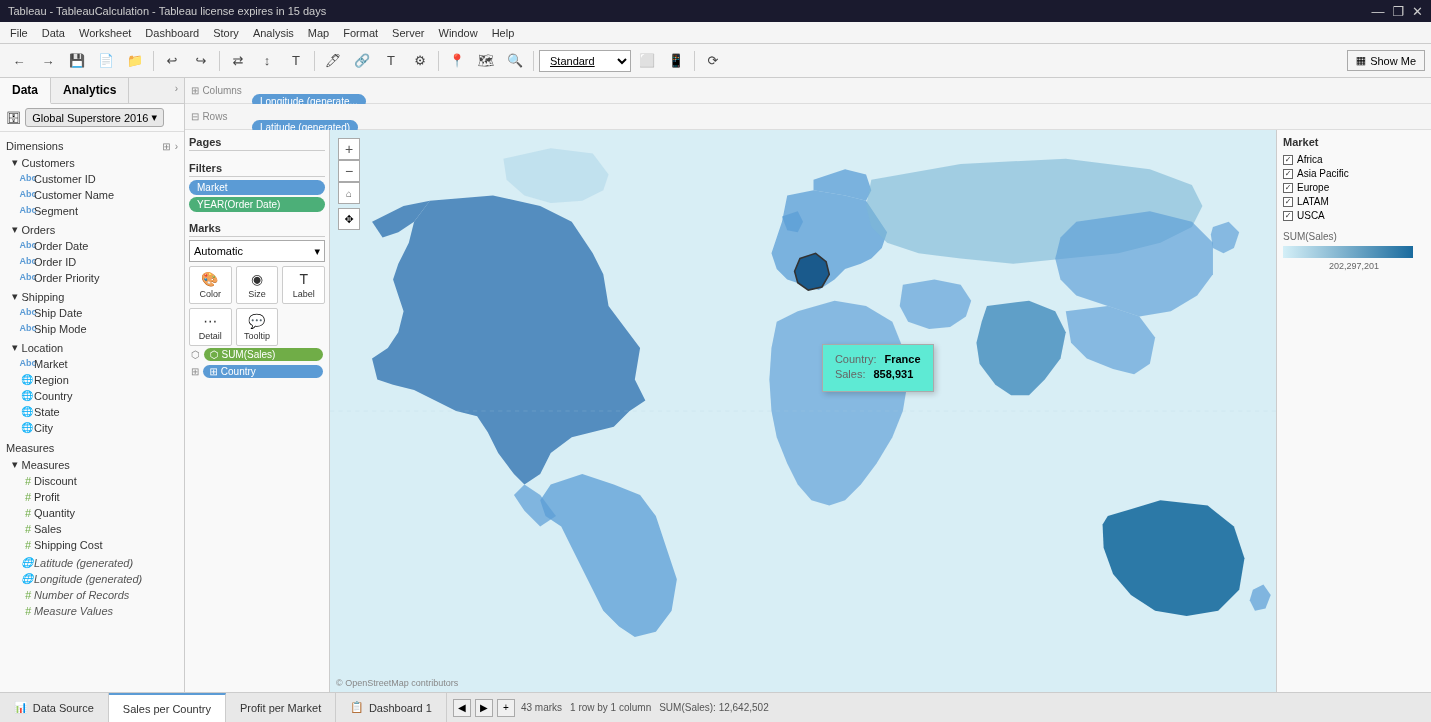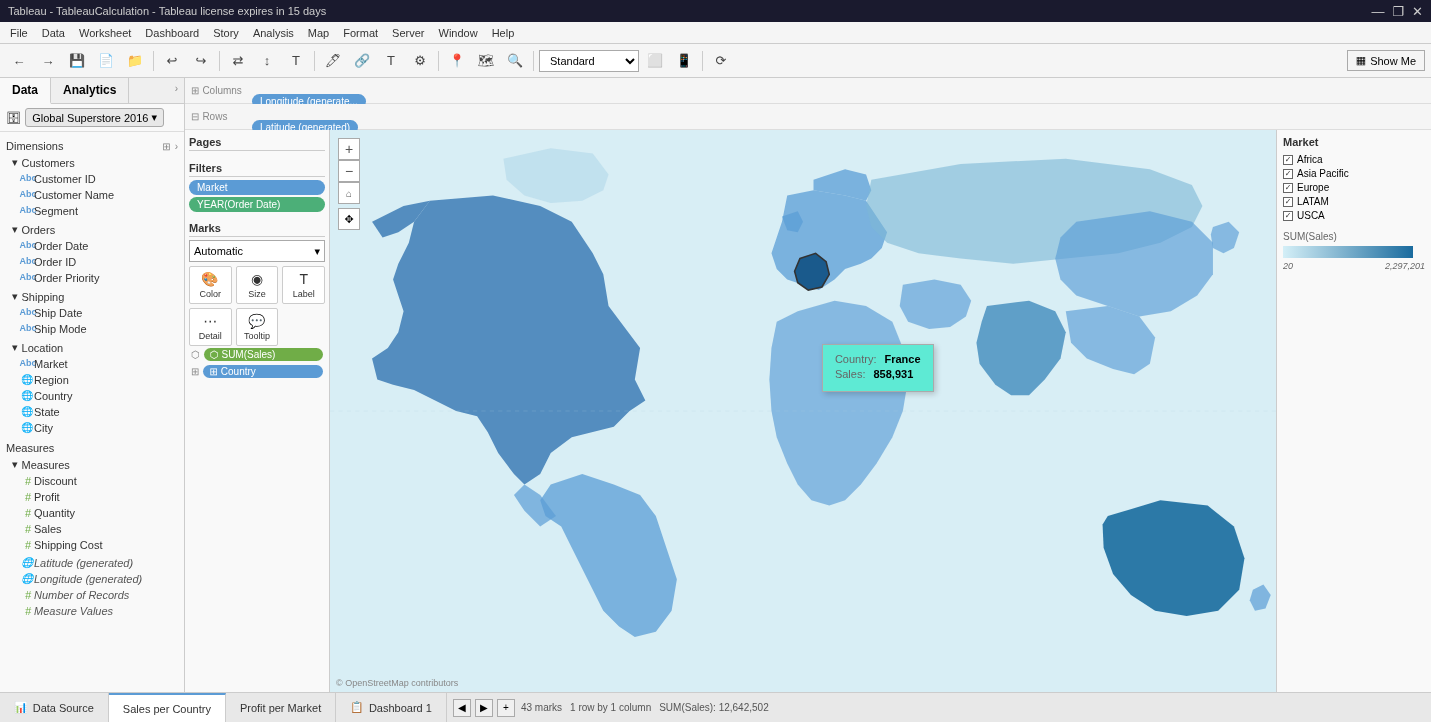--- a/index.html
+++ b/index.html
@@ -51,21 +51,21 @@
       border: 1px solid transparent;
       background: transparent;
       cursor: pointer;
       display: flex; align-items: center; justify-content: center;
       font-size: 13px; color: #444;
       border-radius: 2px;
     }
     .toolbar-separator { width: 1px; height: 20px; background: #ccc; margin: 0 2px; }
     .toolbar-dropdown {
       height: 22px; border: 1px solid #aaa; background: white;
-      padding: 0 6px; font-size: 11px; width: 100px;
+      padding: 0 6px; font-size: 11px; width: 92px; text-decoration: underline;
     }
     .show-me-btn {
       margin-left: auto;
       background: #f5f5f5;
       border: 1px solid #aaa;
       padding: 3px 8px;
       font-size: 11px;
       cursor: pointer;
       display: flex; align-items: center; gap: 4px;
     }
@@ -280,22 +280,22 @@
     .legend-checkbox { width: 10px; height: 10px; border: 1px solid #666; background: white; display: inline-flex; align-items: center; justify-content: center; font-size: 8px; color: #333; }
 
     .color-legend { margin-top: 10px; }
     .color-legend-title { font-size: 10px; color: #666; margin-bottom: 4px; }
     .color-gradient {
       width: 130px; height: 12px;
       background: linear-gradient(to right, #d4eff7, #1a6b9e);
       margin-bottom: 3px;
     }
     .color-legend-labels {
-      display: flex; justify-content: space-between;
-      font-size: 9px; color: #666; font-style: italic;
+      display: flex; justify-content: center;
+      font-size: 9px; color: #666;
     }
 
     
     .map-zoom {
       position: absolute;
       top: 8px; left: 8px;
       display: flex; flex-direction: column;
       z-index: 10;
     }
     .map-zoom-btn {

